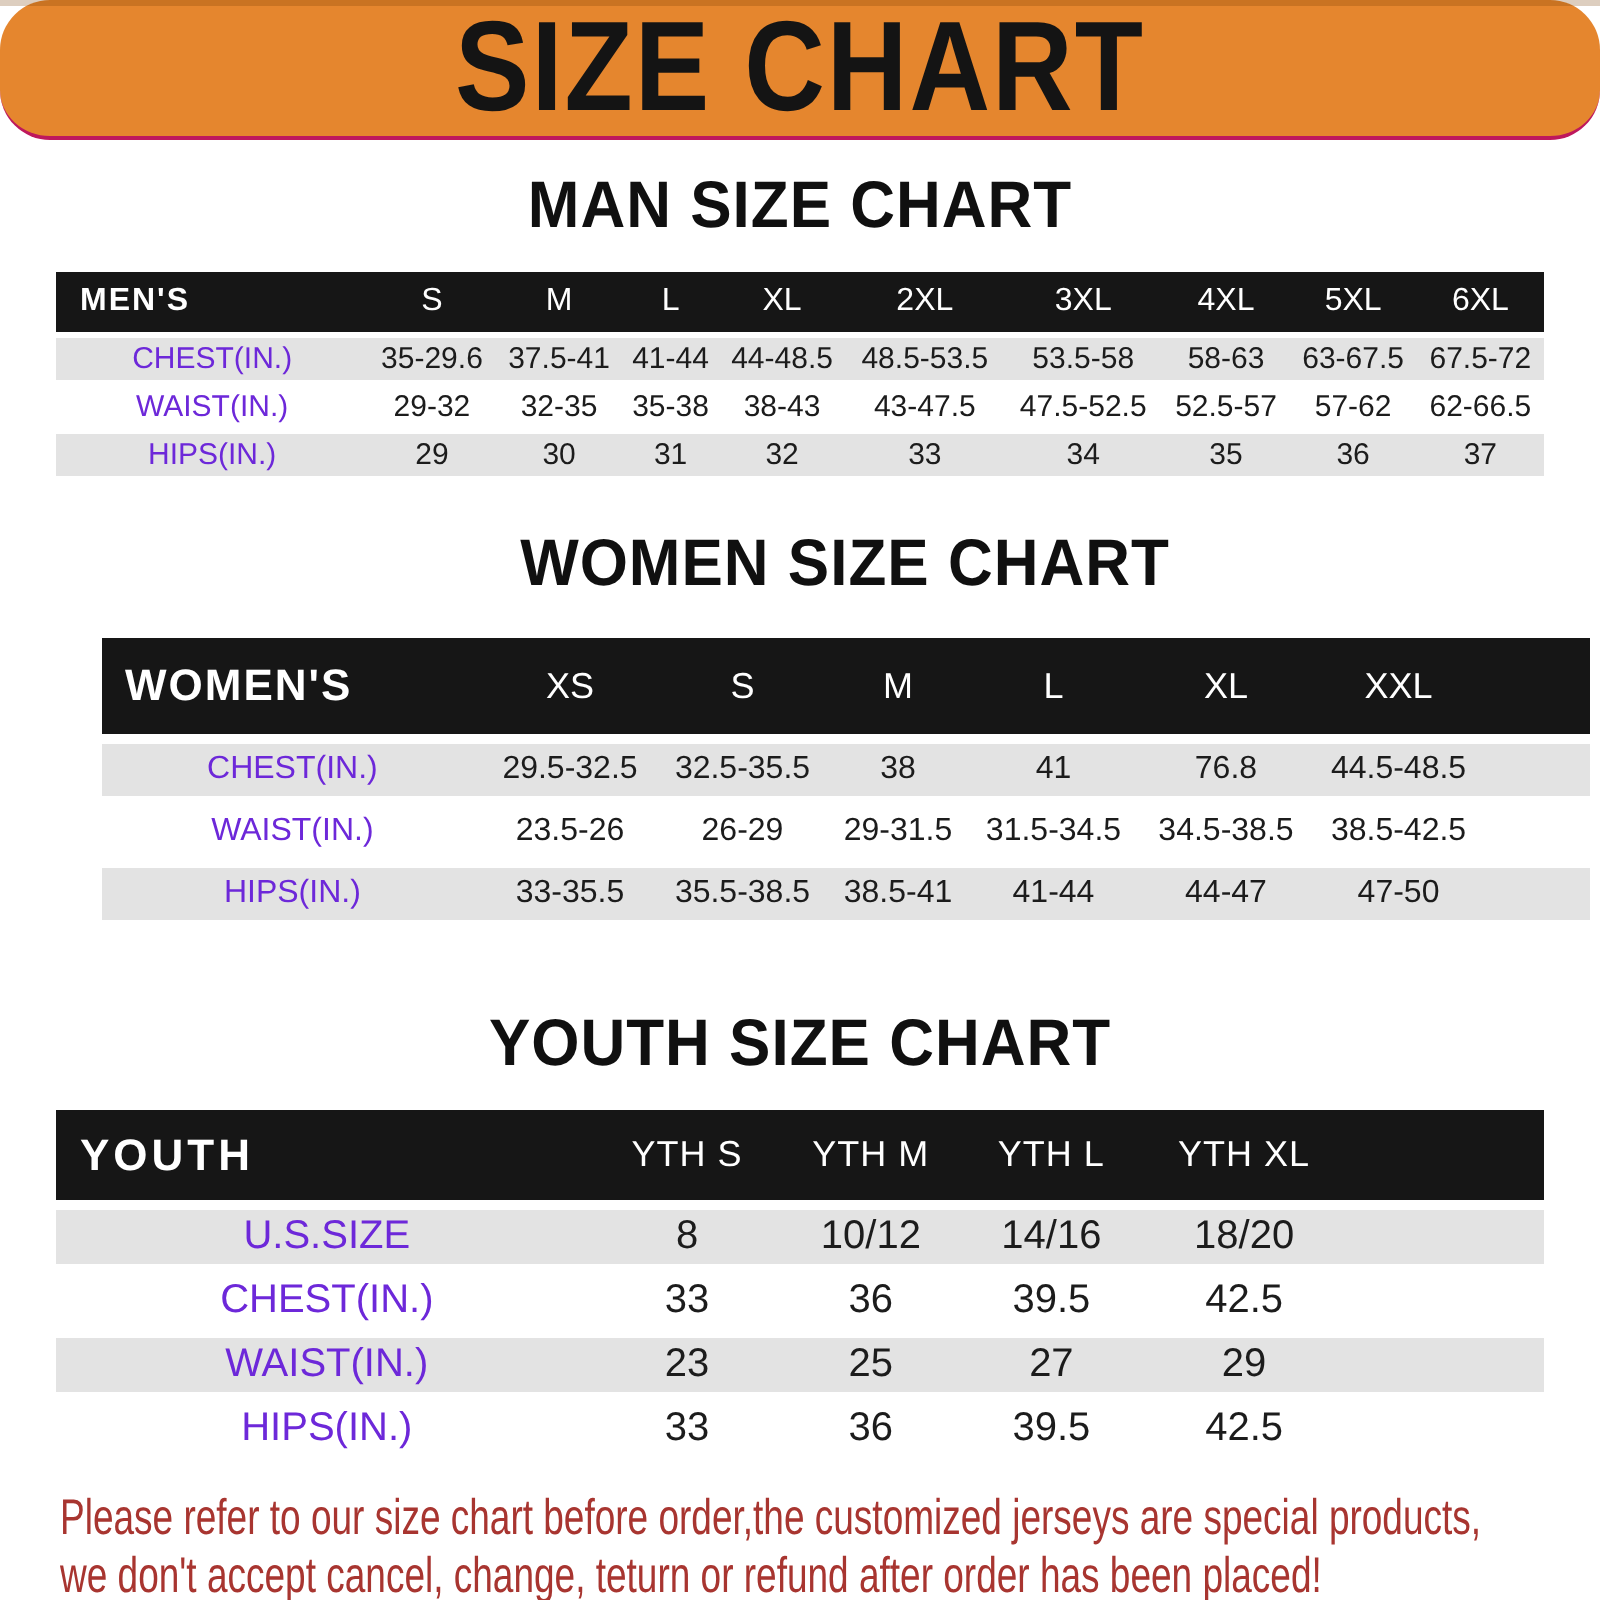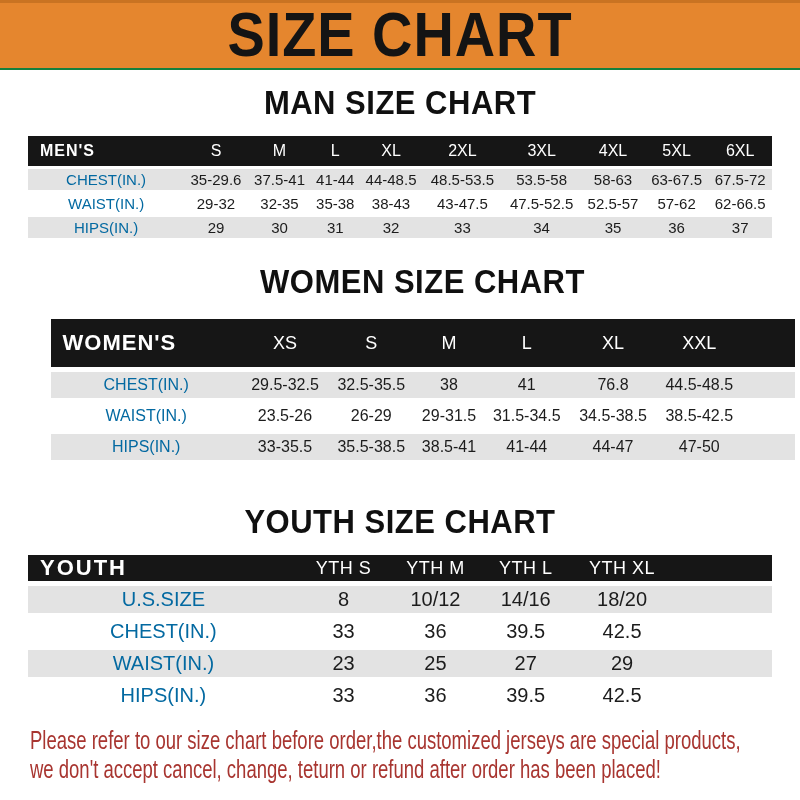--- a/index.html
+++ b/index.html
@@ -11,21 +11,22 @@
     color: #1c1c1c;
     overflow: hidden;
   }
 
   
   .banner {
     height: 70px;
     background: var(--banner-bg, #E5862E);
     display: flex; align-items: center; justify-content: center;
     position: relative;
-    border-bottom: 2px solid #15803d;
+    border-bottom: 2px solid #be185d;
+    border-radius: 25px;
   }
   .banner::before {
     content: ""; position: absolute; top: 0; left: 0; right: 0; height: 3px;
     background: rgba(120,60,0,0.25);
   }
   .banner-title {
     font-size: 57px; font-weight: bold; color: #141414;
     letter-spacing: 1px; line-height: 1;
     transform: scale(0.98, 1.12);
     white-space: nowrap;
@@ -62,38 +63,38 @@
     font-weight: bold; letter-spacing: 1px;
   }
   .size-table tbody tr:nth-child(odd) th,
   .size-table tbody tr:nth-child(odd) td {
     background: var(--row-alt-bg, #E3E3E3);
   }
   .size-table tbody tr:nth-child(even) th,
   .size-table tbody tr:nth-child(even) td {
     background: #ffffff;
   }
-  .size-table tbody th.rowlabel { color: #0369a1; }
+  .size-table tbody th.rowlabel { color: #6d28d9; }
 
   
   .t-men { border-spacing: 0 3px; margin-top: 14px; }
   .t-men thead th { height: 30px; font-size: 16px; }
   .t-men th.corner { font-size: 16px; min-width: 125px; margin-top: 44px; }
   .t-men tbody th, .t-men tbody td { height: 21px; font-size: 15px; }
 
   
   .t-women { border-spacing: 0 5px; margin-top: 16px; }
   .t-women thead th { height: 48px; font-size: 18px; }
   .t-women th.corner { font-size: 22px; min-width: 150px; }
   .t-women tbody th, .t-women tbody td { height: 26px; font-size: 16px; }
   .t-women .filler { width: 7%; }
 
   
   .t-youth { border-spacing: 0 5px; margin-top: 12px; }
-  .t-youth thead th { height: 26px; font-size: 18px; letter-spacing: 0.5px; }
+  .t-youth thead th { height: 45px; font-size: 18px; letter-spacing: 0.5px; }
   .t-youth th.corner { font-size: 22px; min-width: 168px; letter-spacing: 2px; }
   .t-youth tbody th, .t-youth tbody td { height: 27px; font-size: 20px; }
   .t-youth .filler { width: 13%; }
 
   
   .footer-note { margin: 12px 0 0 30px; color: var(--footer-text, #A83530); }
   .footer-note p {
     margin: 0; font-size: 25px; line-height: 29px;
     white-space: nowrap;
     transform: scaleX(0.74); transform-origin: 0 50%;

